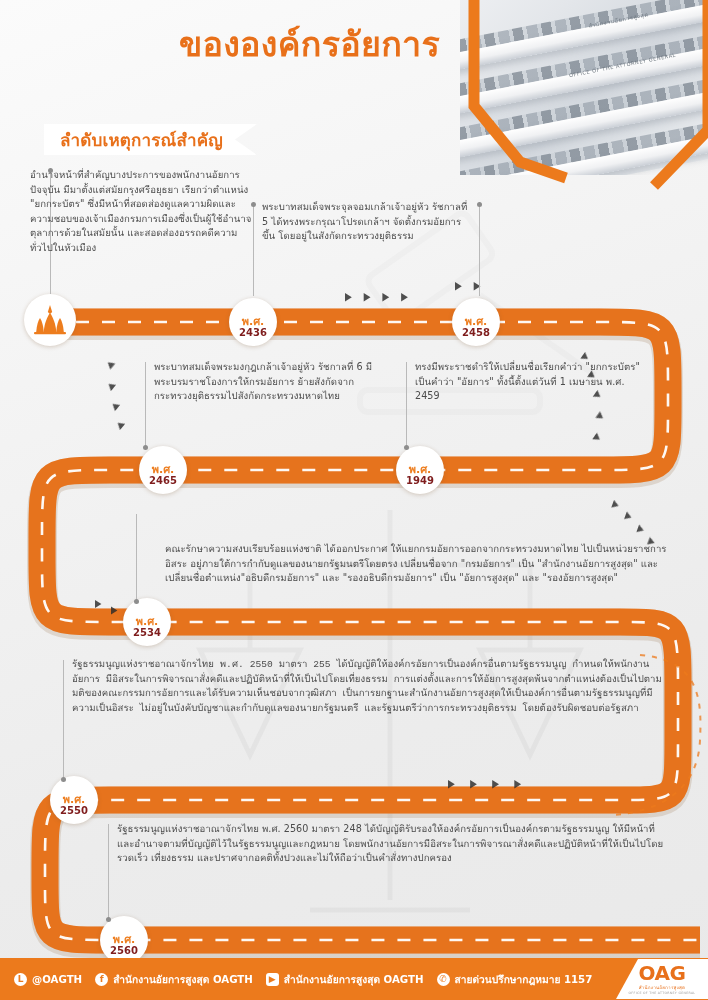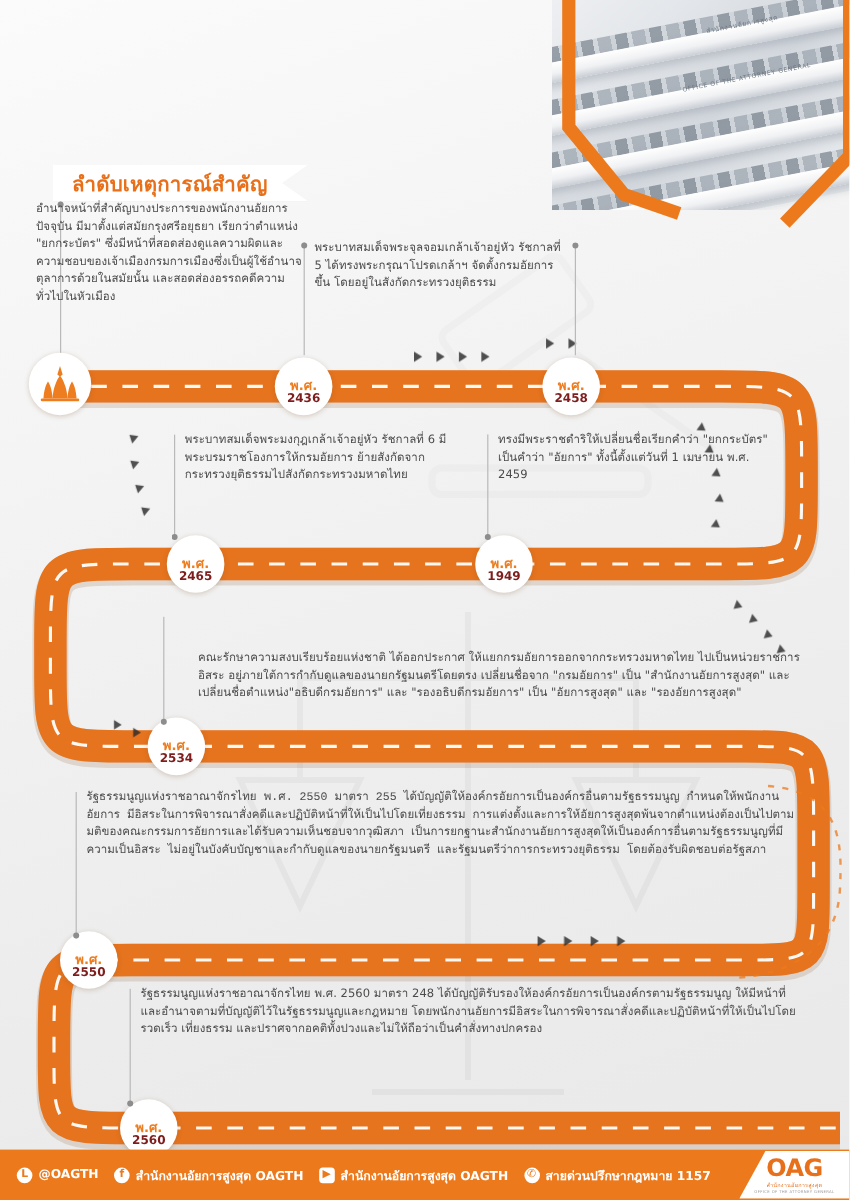--- a/index.html
+++ b/index.html
@@ -78,21 +78,21 @@
     font-size: 34px;
     font-weight: 700;
     line-height: 1.32;
     letter-spacing: .3px;
     text-shadow: 0 1px 0 rgba(255,255,255,.6);
   }
   .title .l2 { display:block; }
 
   
   .ribbon {
-    position: absolute; left: 44px; top: 137px;
+    position: absolute; left: 44px; top: 124px;
     height: 31px;
     padding: 0 34px 0 16px;
     display: flex; align-items: center;
     background: #ffffff;
     clip-path: polygon(0 0, 100% 0, calc(100% - 22px) 50%, 100% 100%, 0 100%);
     box-shadow: 0 1px 3px rgba(0,0,0,.10);
   }
   .ribbon span {
     color: #E8701A; font-size: 17px; font-weight: 700; letter-spacing:.2px;
   }
@@ -210,20 +210,21 @@
 
   <svg class="chevron-frame" viewBox="0 0 250 200">
     <path d="M56 -14 L10 -14 L10 52 L10 118 L56 174 L102 190" fill="none" stroke="#EC7A1C" stroke-width="11" stroke-linejoin="miter"></path>
     <path d="M244 -14 L196 -14 L152 62 L186 150 L244 186" fill="none" stroke="#EC7A1C" stroke-width="0"></path>
   </svg>
   <svg style="position:absolute; left:464px; top:-10px; width:250px; height:200px;" viewBox="0 0 250 200">
     <path d="M244 8 L244 140 L190 196" fill="none" stroke="#EC7A1C" stroke-width="11"></path>
   </svg>
 
   <div class="title">
+    <span class="l2">ขององค์กรอัยการ</span>
   </div>
 
   <div class="ribbon">
     <span>ลำดับเหตุการณ์สำคัญ</span>
   </div>
 
   <svg class="road-svg" viewBox="0 0 708 1000">
     <defs>
       <path id="roadpath" d="M 50 322
            L 600 322

